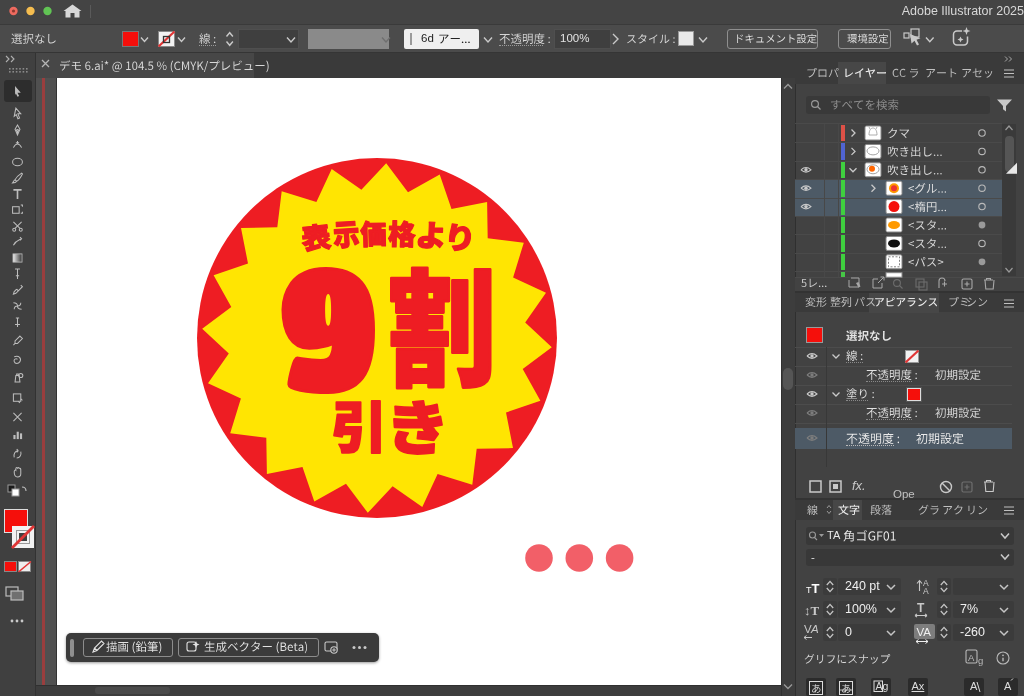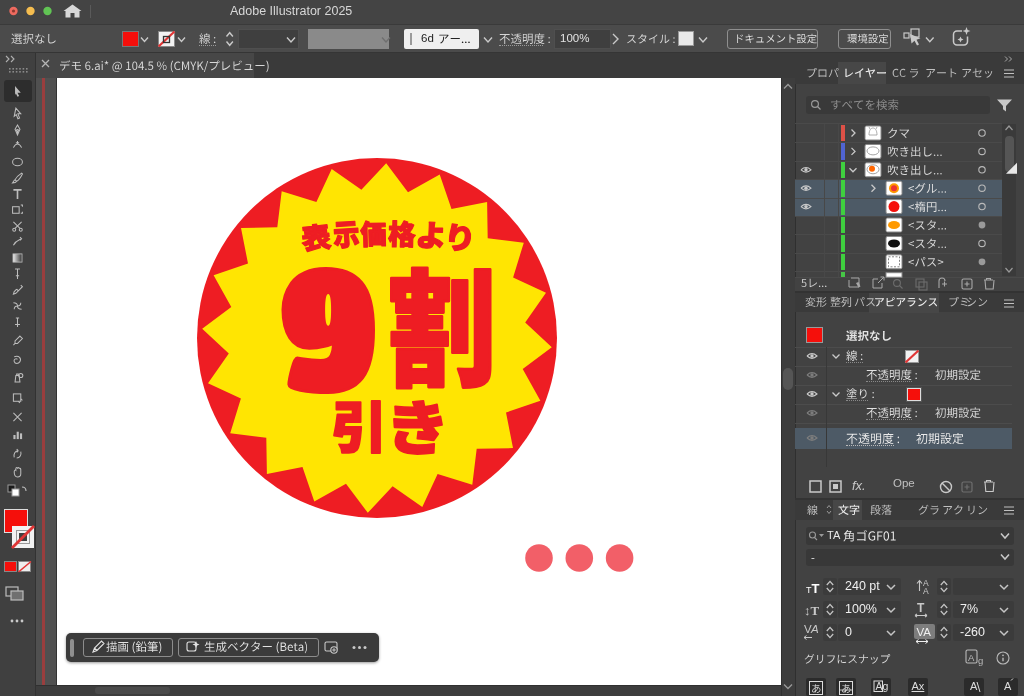--- a/index.html
+++ b/index.html
@@ -28,21 +28,21 @@
       <path d="M428.7 240.7 428.7 241.2C428.5 243.1 428 243.8 426.1 243.7C424.4 243.6 423 243.2 423.1 241.8C423.1 240.7 424.4 240.2 426.4 240.3C427.2 240.4 428 240.5 428.7 240.7ZM434.9 222.4 429.2 222C429.4 222.9 429.4 224.1 429.3 225.8C429.3 227.1 429.2 228.5 429.1 230.3C429 231.8 428.9 234.3 428.8 236.5L427.4 236.4C421.5 236 418.4 238.4 418.1 241.7C417.8 246.1 421.6 247.8 426.2 248.2C432 248.6 433.6 245.9 433.7 243.1L433.8 242.7C436.1 244.1 438.2 246 439.7 247.6L442.9 243.5C440.9 241.5 437.7 239.2 433.8 237.8C433.8 235.8 433.9 233.8 433.9 232.1C436.4 232.2 439.9 232.4 442.5 232.3L442.6 228C440.1 228.1 436.6 228 434.1 227.9L434.3 226.2C434.4 224.9 434.6 223.4 434.9 222.4Z" fill="#ee1d23" stroke="#ee1d23" stroke-width="1.2" stroke-linejoin="round"></path>
       <path d="M457.4 224.6 452.2 223.8C452.1 224.6 451.9 226 451.6 227.2C450.7 230.5 450 233.7 449.7 236.4C449.5 238.4 449.5 240.3 449.5 241.5L454.3 241.7C454.3 240.4 454.3 239.5 454.4 238.9C454.9 235 458.5 230.3 462.1 230.7C464.4 230.9 465.7 233.2 465.2 237.6C464.4 244.6 459.5 245.9 452.3 246.1L454.7 250.6C463.6 250.1 469.5 246.6 470.4 238.2C471.2 231.6 468 227.1 463.5 226.6C460.2 226.2 457.5 227.8 455.7 229.4C456 228 457 225.6 457.4 224.6Z" fill="#ee1d23" stroke="#ee1d23" stroke-width="1.2" stroke-linejoin="round"></path>
       <path d="M309.3 348.2Q296.4 348.2 289.7 337.6Q283 327 283 309.7Q283 295.1 291.4 283.1Q295.9 276.5 304.8 272.5Q313.7 268.5 325.8 268.5Q349.7 268.5 361.6 282.4Q373.5 296.3 373.5 330.1Q373.5 363.8 362.4 378.2Q351.3 392.5 327.9 392.5Q311.7 392.5 300.3 390.2Q288.9 387.9 288.9 384.4Q288.9 380.1 291.8 369.1Q294.7 358.1 297.1 358.1Q297.9 358.1 301.6 358.7Q312.6 360.4 320.7 360.4Q328.7 360.4 331.1 355.6Q333.5 350.8 333.5 342.8Q331.4 344.7 324.3 346.4Q317.1 348.2 309.3 348.2ZM328.2 327.2Q332.6 327.2 332.6 309.8Q332.6 292.4 328.2 292.4Q323.6 292.4 323.6 309.8Q323.6 327.2 328.2 327.2Z" fill="#ee1d23" stroke="#ee1d23" stroke-width="3" stroke-linejoin="round"></path>
       <path d="M452.4 280.3V352.7H467.2V280.3ZM475 269.2V366.1C475 368.3 474.2 369 472.4 369C470.2 369 463.9 369 458 368.7C460.2 373.9 462.4 382.5 463 387.7C472.3 387.7 479.3 387.1 484 384C488.8 381.1 490.2 376.1 490.2 366.2V269.2ZM397.1 348.9V388.2H411.2V382.8H428.5V387.1H443.3V348.9ZM411.2 369.3V362.4H428.5V369.3ZM391.3 278V301.1H396.3V312.6H412.6V316.3H397.7V328.3H412.6V332H391.7V345.8H447.7V332H427.1V328.3H442V316.3H427.1V312.6H443.5V301.1H448.9V278H427.4V267.8H412.2V278ZM412.6 293.7V299.8H405V291.8H434.4V299.8H427.1V293.7Z" fill="#ee1d23" stroke="#ee1d23" stroke-width="2.6" stroke-linejoin="round"></path>
       <path d="M371.7 401V453H380V401ZM337.4 414.5C336.7 421.4 335.3 429.8 334 435.5L342.2 436.8L342.7 434.3H352.2C351.6 440.1 350.9 443.1 349.9 444C349.1 444.5 348.4 444.6 347.3 444.6C345.7 444.6 342.2 444.6 339 444.3C340.6 446.6 341.9 450.2 342 452.8C345.5 452.9 348.8 452.9 350.8 452.6C353.5 452.3 355.3 451.7 357 449.8C359.1 447.5 360.1 442 361 430.1C361.1 429 361.2 426.8 361.2 426.8H344L344.7 422H360.6V402.1H336.4V409.6H352.6V414.5Z" fill="#ee1d23" stroke="#ee1d23" stroke-width="1.8" stroke-linejoin="round"></path>
       <path d="M408.2 433.2 398.4 431.5C396.9 434.4 395.3 437.6 395.4 441.6C395.6 450.5 404.2 454 417.4 454C422.6 454 429.1 453.5 433.7 452.9L434.2 443.8C429.6 444.6 423.6 445.1 417.4 445.1C409.7 445.1 405.2 443.7 405.2 439.6C405.2 437.1 406.7 435.1 408.2 433.2ZM394 418.9 394.5 427.3C404.2 427.8 414.7 427.8 422.7 427.4C423.5 429 424.5 430.6 425.5 432.2C423.7 432.1 420.5 431.9 418.2 431.7L417.4 438.5C422.3 439 429.9 439.8 433.6 440.4L438.2 434C436.9 432.8 436 431.9 435 430.6C434.2 429.4 433.3 428 432.4 426.5C435.9 426.1 439.1 425.5 442 424.9L440.4 416.4C437.2 417.3 433.5 418.2 428.3 418.8L427.4 416.6L426.7 414.5C430.8 414 434.7 413.3 438.2 412.4L437 404.3C432.8 405.5 428.8 406.3 424.5 406.8C424.1 404.9 423.7 403.1 423.4 401L412.8 402C413.6 403.9 414.2 405.7 414.8 407.4C409.1 407.5 402.7 407.2 395.1 406.4L395.6 414.6C403.8 415.3 411.2 415.4 417.3 415.1L418.4 418L419 419.5C411.9 419.8 403.6 419.7 394 418.9Z" fill="#ee1d23" stroke="#ee1d23" stroke-width="1.8" stroke-linejoin="round"></path>
       <circle cx="539" cy="558" r="13.8" fill="#f25f68"></circle>
       <circle cx="579.3" cy="558" r="13.8" fill="#f25f68"></circle>
       <circle cx="619.6" cy="558" r="13.8" fill="#f25f68"></circle>
     </svg>
-    <div class="ab" style="left:230px;top:0;width:794px;height:22px;text-align:left;font-size:12.5px;color:#d8d8d8;line-height:22px">Adobe Illustrator 2025</div>
+    <div class="ab" style="left:230px;top:0;width:794px;height:22px;text-align:right;font-size:12.5px;color:#d8d8d8;line-height:22px">Adobe Illustrator 2025</div>
 <div style="position:absolute;left:122px;top:31px;width:17px;height:16px;background:#f50f0b;border:1px solid #777"></div>
 <div style="position:absolute;left:158px;top:31px;width:17px;height:16px;background:#f2f2f2;border:1px solid #888"></div>
 <div style="position:absolute;left:199px;top:45px;width:17px;height:1px;border-bottom:1px dotted #9a9a9a"></div>
 <div style="position:absolute;left:238px;top:29px;width:61px;height:20px;background:#3f3f3f;border:1px solid #4f4f4f"></div>
 <div style="position:absolute;left:308px;top:29px;width:81px;height:20px;background:#8a8a8a"></div>
 <div style="position:absolute;left:404px;top:29px;width:75px;height:20px;background:#efefef;border-radius:2px"></div>
 <div style="position:absolute;left:410px;top:33px;width:2px;height:12px;background:#9a9a9a"></div>
 <div class="ab" style="left:421px;top:32px;font-size:11.5px;color:#222">6d </div>
 <div style="position:absolute;left:499px;top:45px;width:44px;height:1px;border-bottom:1px dotted #9a9a9a"></div>
 <div style="position:absolute;left:554px;top:29px;width:57px;height:20px;background:#3f3f3f;border:1px solid #4f4f4f"></div>
@@ -104,21 +104,21 @@
 <div style="position:absolute;left:905px;top:350px;width:14px;height:13px;background:#f2f2f2;border:1px solid #999"></div>
 <div style="position:absolute;left:866px;top:381px;width:46px;height:1px;border-bottom:1px dotted #888"></div>
 <div style="position:absolute;left:846px;top:400px;width:22px;height:1px;border-bottom:1px dotted #888"></div>
 <div style="position:absolute;left:907px;top:388px;width:14px;height:13px;background:#f50f0b;border:1px solid #ddd;outline:1px solid #555"></div>
 <div style="position:absolute;left:866px;top:419px;width:46px;height:1px;border-bottom:1px dotted #888"></div>
 <div style="position:absolute;left:846px;top:445px;width:48px;height:1px;border-bottom:1px dotted #bbb"></div>
 <div class="ab" style="left:852px;top:478px;font-size:13px;font-style:italic;color:#c9c9c9">fx.</div>
 <div style="position:absolute;left:795px;top:497.5px;width:229px;height:2.5px;background:#333"></div>
 <div style="position:absolute;left:795px;top:500px;width:229px;height:20px;background:#3a3a3a"></div>
 <div style="position:absolute;left:833px;top:500px;width:29px;height:20px;background:#474747"></div>
-<div class="ab" style="left:893px;top:477px;font-size:11.5px;color:#c0c0c0">Ope</div>
+<div class="ab" style="left:893px;top:488px;font-size:11.5px;color:#c0c0c0">Ope</div>
 <div style="position:absolute;left:806px;top:527px;width:208px;height:18px;background:#383838;border-radius:3px"></div>
 <div class="ab" style="left:827px;top:529px;font-size:11px;color:#e8e8e8">TA</div>
 <div style="position:absolute;left:806px;top:549px;width:208px;height:17px;background:#383838;border-radius:3px"></div>
 <div class="ab" style="left:811px;top:551px;font-size:11.5px;color:#e0e0e0">-</div>
 <div class="ab" style="left:806px;top:581px;font-size:13px;color:#ffffff;font-family:'Liberation Serif',serif"><span style="font-size:9px">T</span><b>T</b></div>
 <div style="position:absolute;left:823px;top:578px;width:14px;height:17px;background:#3b3b3b;border-radius:2px"></div>
 <div style="position:absolute;left:838px;top:578px;width:63px;height:17px;background:#3b3b3b;border-radius:2px"></div>
 <div class="ab" style="left:845px;top:579px;font-size:12.5px;color:#efefef">240 pt</div>
 <div style="position:absolute;left:937px;top:578px;width:14px;height:17px;background:#3b3b3b;border-radius:2px"></div>
 <div style="position:absolute;left:953px;top:578px;width:61px;height:17px;background:#3b3b3b;border-radius:2px"></div>

